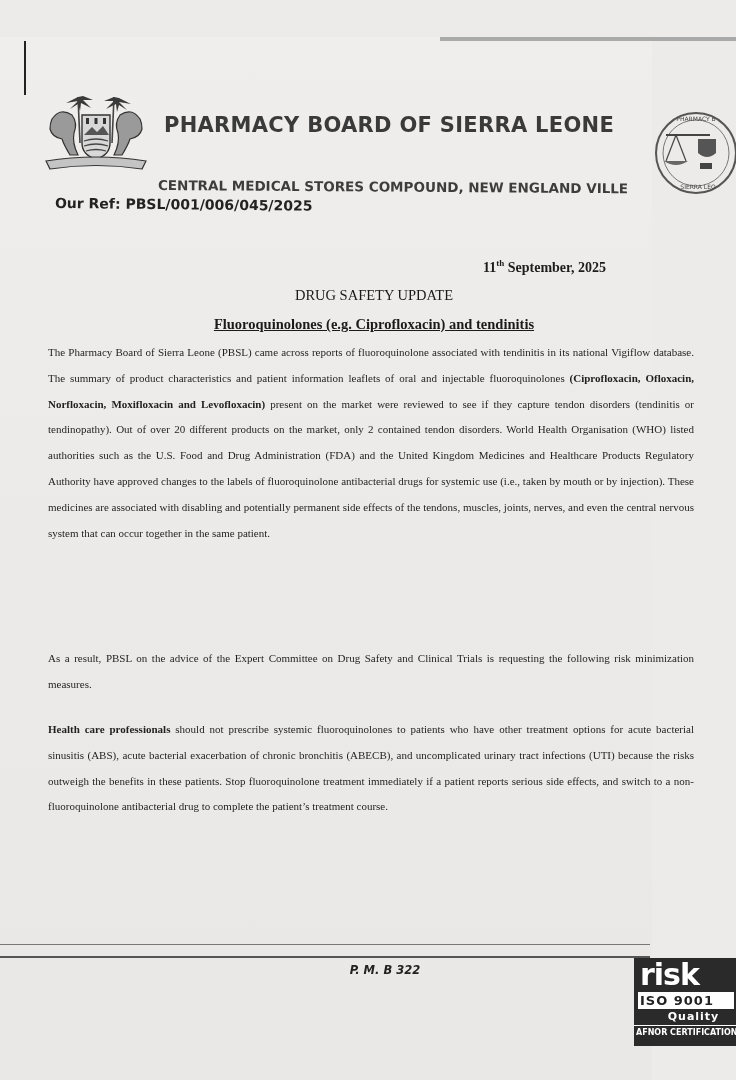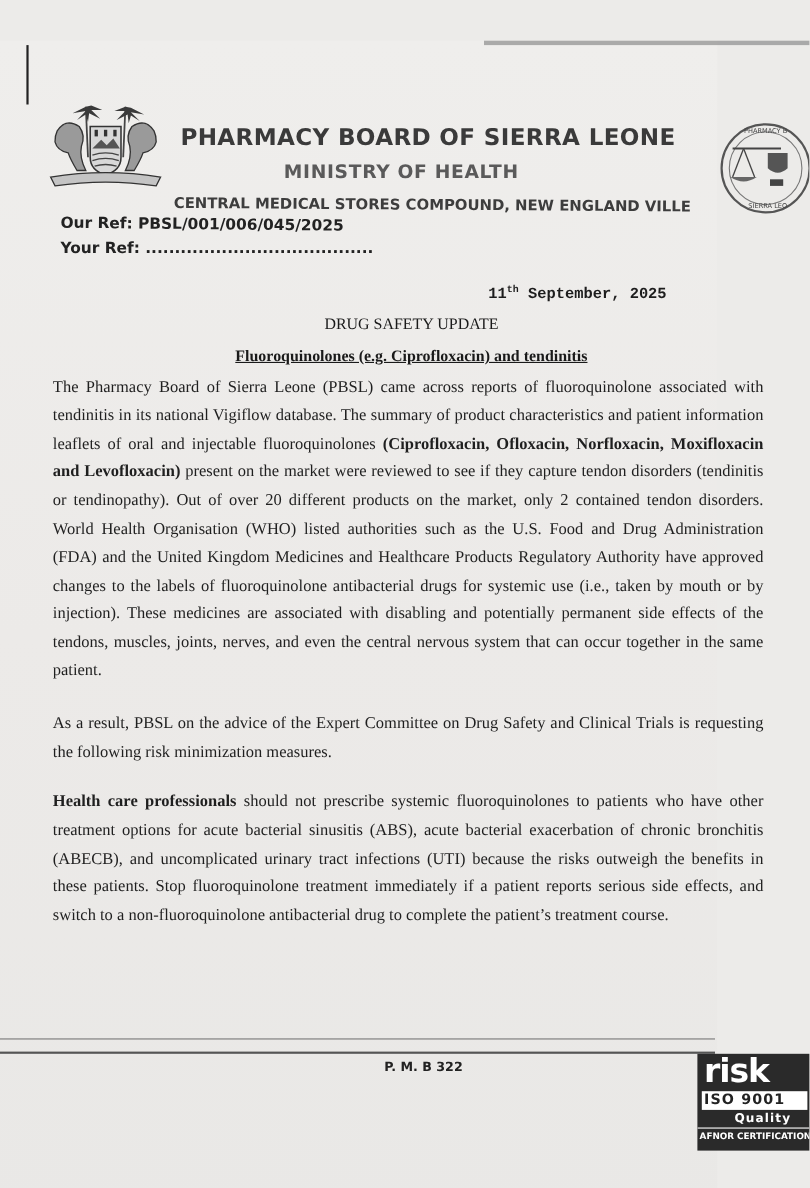--- a/index.html
+++ b/index.html
@@ -17,34 +17,34 @@
   .top-shadow { position: absolute; left: 440px; top: 0; width: 296px; height: 4px; background: #8d8d8d; opacity: .7; }
   .left-mark { position: absolute; left: 24px; top: 4px; width: 2px; height: 54px; background: #222; }
   .crest { position: absolute; left: 36px; top: 48px; width: 120px; height: 88px; }
   .seal { position: absolute; left: 648px; top: 68px; width: 88px; height: 96px; }
   .hdr-title { position: absolute; left: 164px; top: 76px; font-family: "DejaVu Sans", sans-serif; font-weight: bold; font-size: 21px; color: #3a3a3a; letter-spacing: .3px; white-space: nowrap; }
   .hdr-ministry { position: absolute; left: 258px; top: 110px; font-family: "DejaVu Sans", sans-serif; font-weight: bold; font-size: 17px; color: #5a5a5a; letter-spacing: .6px; white-space: nowrap; }
   .hdr-address { position: absolute; left: 158px; top: 140px; font-family: "DejaVu Sans", sans-serif; font-weight: bold; font-size: 13.5px; color: #3d3d3d; white-space: nowrap; transform: rotate(.4deg); transform-origin: left; }
   .ref { position: absolute; font-family: "DejaVu Sans", sans-serif; font-weight: bold; font-size: 14px; color: #222; white-space: nowrap; }
   .our-ref { left: 55px; top: 158px; transform: rotate(.6deg); transform-origin: left; }
   .your-ref { left: 55px; top: 181px; }
-  .date { position: absolute; right: 46px; top: 221px; font-family: Liberation Mono, monospace; font-weight: bold; font-size: 14px; color: #1d1d1d; white-space: nowrap; }
+  .date { position: absolute; right: 46px; top: 221px; font-family: Liberation Serif, serif; font-weight: bold; font-size: 14px; color: #1d1d1d; white-space: nowrap; }
   .date sup { font-size: 9px; }
   .doc-heading { position: absolute; left: 0; width: 748px; top: 250px; text-align: center; font-size: 14.5px; color: #1a1a1a; }
   .doc-subheading { position: absolute; left: 0; width: 748px; top: 279px; text-align: center; font-size: 14.5px; font-weight: bold; text-decoration: underline; color: #1a1a1a; }
-  .para { position: absolute; left: 48px; width: 646px; font-size: 15px; line-height: 25.8px; text-align: justify; color: #1f1f1f; }
+  .para { position: absolute; left: 48px; width: 646px; font-size: 11px; line-height: 25.8px; text-align: justify; color: #1f1f1f; }
   .p1 { top: 303px; }
   .p2 { top: 609px; }
   .p3 { top: 680px; }
   .rule { position: absolute; left: 0; height: 1px; background: #777; }
   .r1 { top: 907px; width: 650px; }
   .r2 { top: 919px; width: 650px; height: 2px; background: #555; }
   .footer { position: absolute; left: 160px; width: 450px; top: 924px; text-align: center; font-family: "DejaVu Sans", sans-serif; font-weight: bold; color: #222; }
   .footer div { font-size: 13px; line-height: 20px; }
-  .footer .pmb { font-size: 11.5px; line-height: 18px; }
+  .footer .pmb { font-size: 11.5px; line-height: 18px; font-style: italic; }
   .afaq { position: absolute; left: 634px; top: 921px; width: 102px; height: 88px; background: #2a2a2a; color: #fff; font-family: "DejaVu Sans", sans-serif; overflow: hidden; }
   .afaq .logo { font-size: 30px; font-weight: bold; line-height: 34px; padding-left: 6px; letter-spacing: -1px; }
   .afaq .iso { background: #fff; color: #222; font-size: 13px; font-weight: bold; margin: 0 2px 0 4px; padding-left: 2px; line-height: 17px; letter-spacing: 1px; white-space: nowrap; }
   .afaq .quality { font-size: 11px; font-weight: bold; text-align: center; line-height: 16px; letter-spacing: 1px; padding-left: 17px; }
   .afaq .afnor { font-size: 8px; font-weight: bold; padding-left: 2px; line-height: 14px; border-top: 1px solid #fff; white-space: nowrap; text-align: right; }
 </style>
 </head>
 <body>
 
 <div class="page">
@@ -82,25 +82,23 @@
     <line x1="28" y1="30" x2="18" y2="56" stroke="#444" stroke-width="1.2"></line>
     <line x1="28" y1="30" x2="38" y2="56" stroke="#444" stroke-width="1.2"></line>
     <path d="M16 56 q12 8 24 0z" fill="#666"></path>
     <path d="M50 34 h18 v14 q-9 8 -18 0z" fill="#555"></path>
     <rect x="52" y="58" width="12" height="6" fill="#444"></rect>
     <text x="48" y="16" font-size="6" text-anchor="middle" fill="#444" font-family="DejaVu Sans, sans-serif">PHARMACY B</text>
     <text x="50" y="84" font-size="6" text-anchor="middle" fill="#444" font-family="DejaVu Sans, sans-serif">SIERRA LEO</text>
   </svg>
 
   <div class="hdr-title">PHARMACY BOARD OF SIERRA LEONE</div>
-  <div class="hdr-ministry">MINISTRY OF HEALTH</div>
   <div class="hdr-address">CENTRAL MEDICAL STORES COMPOUND, NEW ENGLAND VILLE</div>
 
   <div class="ref our-ref">Our Ref: PBSL/001/006/045/2025</div>
-  <div class="ref your-ref">Your Ref: .......................................</div>
 
   <div class="date"><span>11</span><sup>th</sup><span> September, 2025</span></div>
 
   <div class="doc-heading">DRUG SAFETY UPDATE</div>
   <div class="doc-subheading">Fluoroquinolones (e.g. Ciprofloxacin) and tendinitis</div>
 
   <div class="para p1"><span>The Pharmacy Board of Sierra Leone (PBSL) came across reports of fluoroquinolone associated with tendinitis in its national Vigiflow database. The summary of product characteristics and patient information leaflets of oral and injectable fluoroquinolones </span><b>(Ciprofloxacin, Ofloxacin, Norfloxacin, Moxifloxacin and Levofloxacin)</b><span> present on the market were reviewed to see if they capture tendon disorders (tendinitis or tendinopathy). Out of over 20 different products on the market, only 2 contained tendon disorders. World Health Organisation (WHO) listed authorities such as the U.S. Food and Drug Administration (FDA) and the United Kingdom Medicines and Healthcare Products Regulatory Authority have approved changes to the labels of fluoroquinolone antibacterial drugs for systemic use (i.e., taken by mouth or by injection). These medicines are associated with disabling and potentially permanent side effects of the tendons, muscles, joints, nerves, and even the central nervous system that can occur together in the same patient.</span></div>
 
   <div class="para p2">As a result, PBSL on the advice of the Expert Committee on Drug Safety and Clinical Trials is requesting the following risk minimization measures.</div>
 

